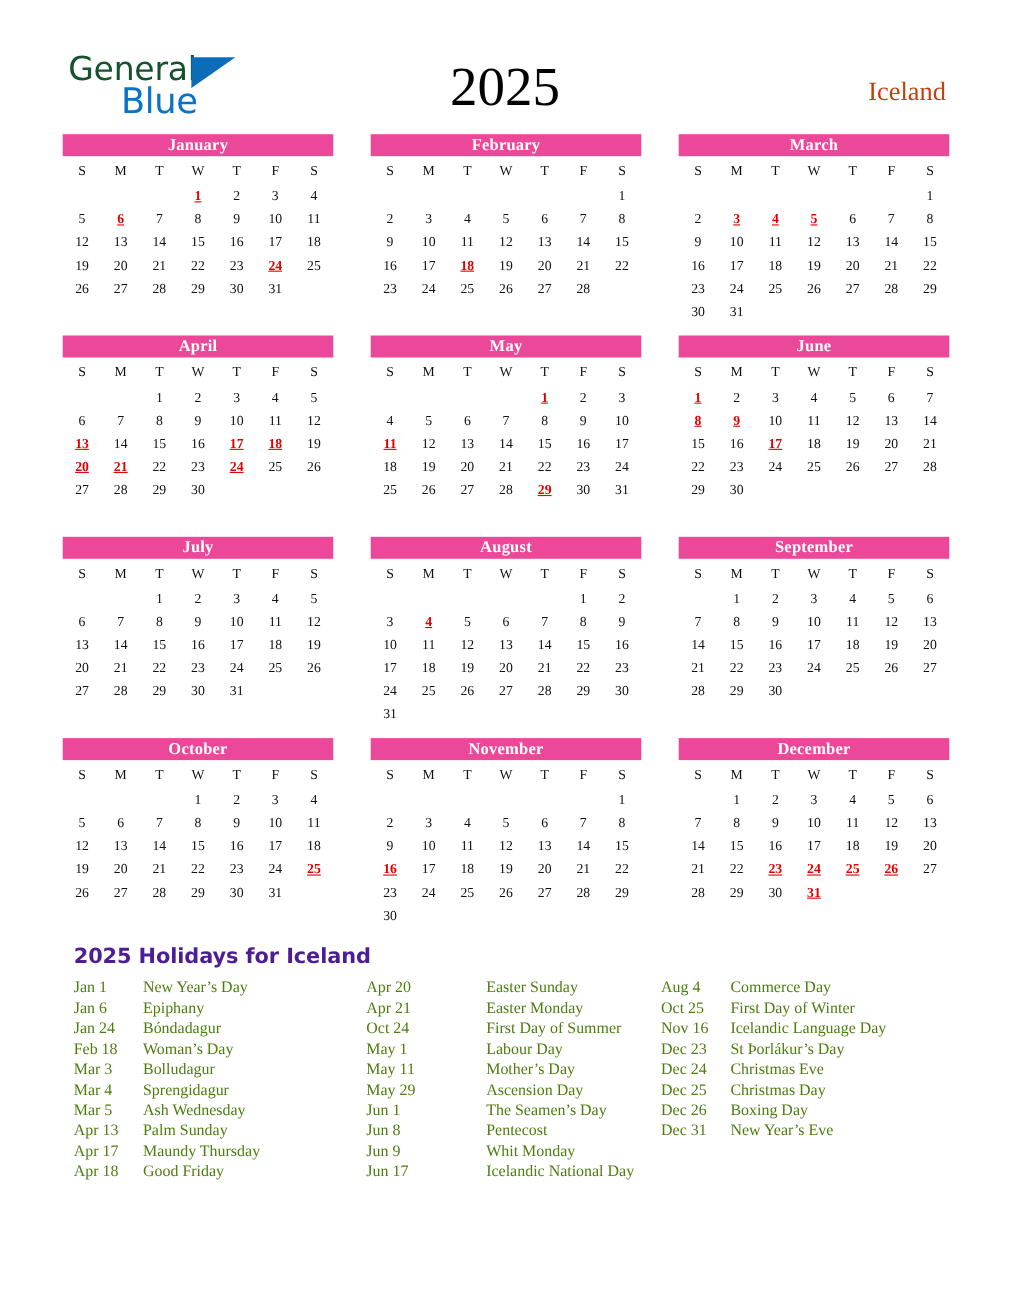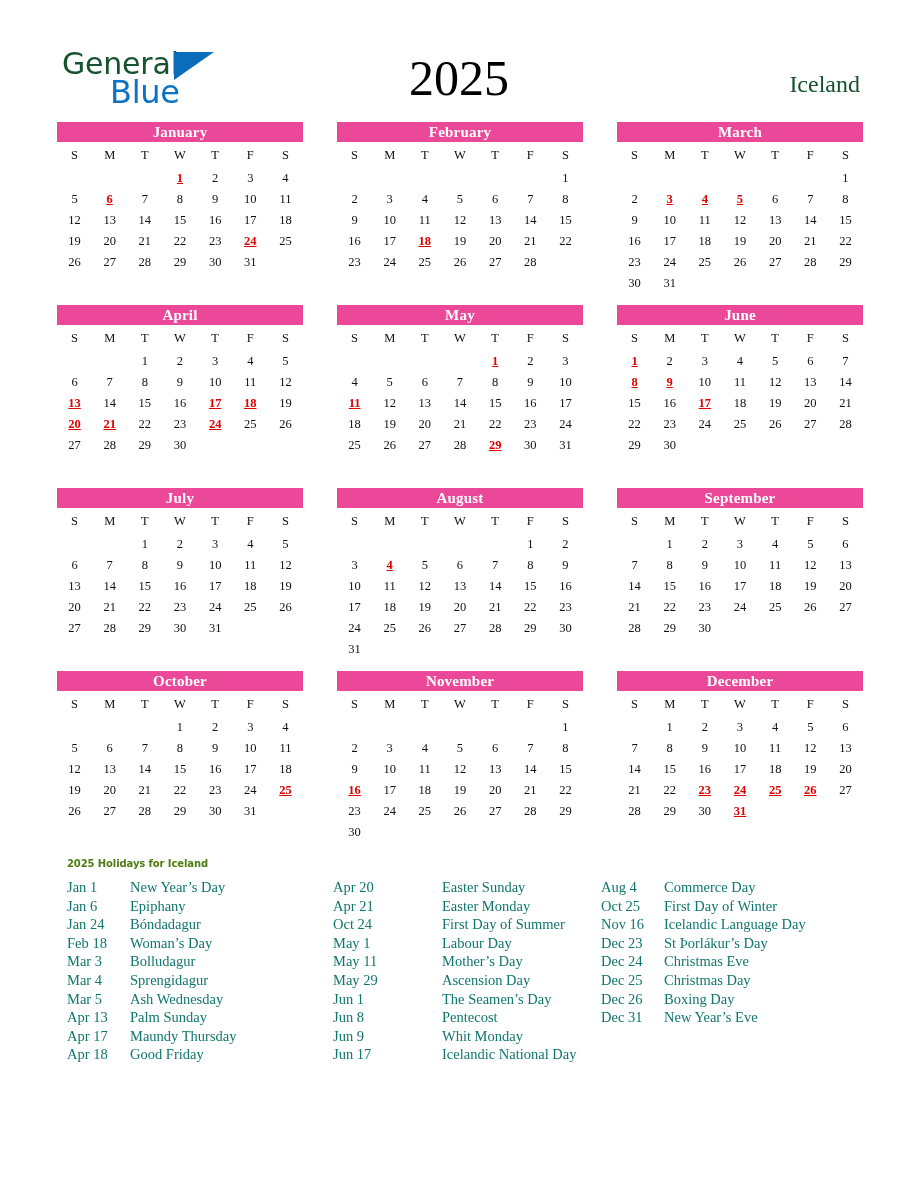--- a/index.html
+++ b/index.html
@@ -63,21 +63,21 @@
     font-family: "Liberation Serif", serif;
     font-weight: 400;
     color: #000;
   }
   .country {
     position: absolute;
     right: 58px; top: 70px;
     font-size: 24px;
     line-height: 28px;
     font-family: "Liberation Serif", serif;
-    color: #14532d;
+    color: #c2410c;
   }
 
   
   .months {
     position: absolute;
     left: 57px; top: 122px;
     width: 806px;
     display: grid;
     grid-template-columns: repeat(3, 246px);
     column-gap: 34px;
@@ -130,39 +130,39 @@
   }
 
   
   .holidays {
     position: absolute;
     left: 57px; top: 858px;
     width: 806px;
   }
   .holidays-title {
     font-family: "DejaVu Sans", sans-serif;
-    font-size: 10px;
+    font-size: 19px;
     font-weight: bold;
-    color: #4d7c0f;
+    color: #4c1d95;
     margin-left: 10px;
     margin-bottom: 9px;
     letter-spacing: -0.1px;
   }
   .holiday-cols {
     display: grid;
     grid-template-columns: 272px 266px 268px;
     column-gap: 0;
   }
   .hcol { }
   .hrow {
     display: flex;
     font-family: "Liberation Serif", serif;
     font-size: 14.5px;
     line-height: 18.6px;
-    color: #0f766e;
+    color: #4d7c0f;
   }
   .hcol.c1 .hrow { padding-left: 10px; }
   .hcol.c2 .hrow { padding-left: 4px; gap: 46px; }
   .hcol.c3 .hrow { padding-left: 6px; }
   .hdate { width: 63px; flex: 0 0 63px; }
   .hname { flex: 1; }
 </style>
 </head>
 <body>
 

